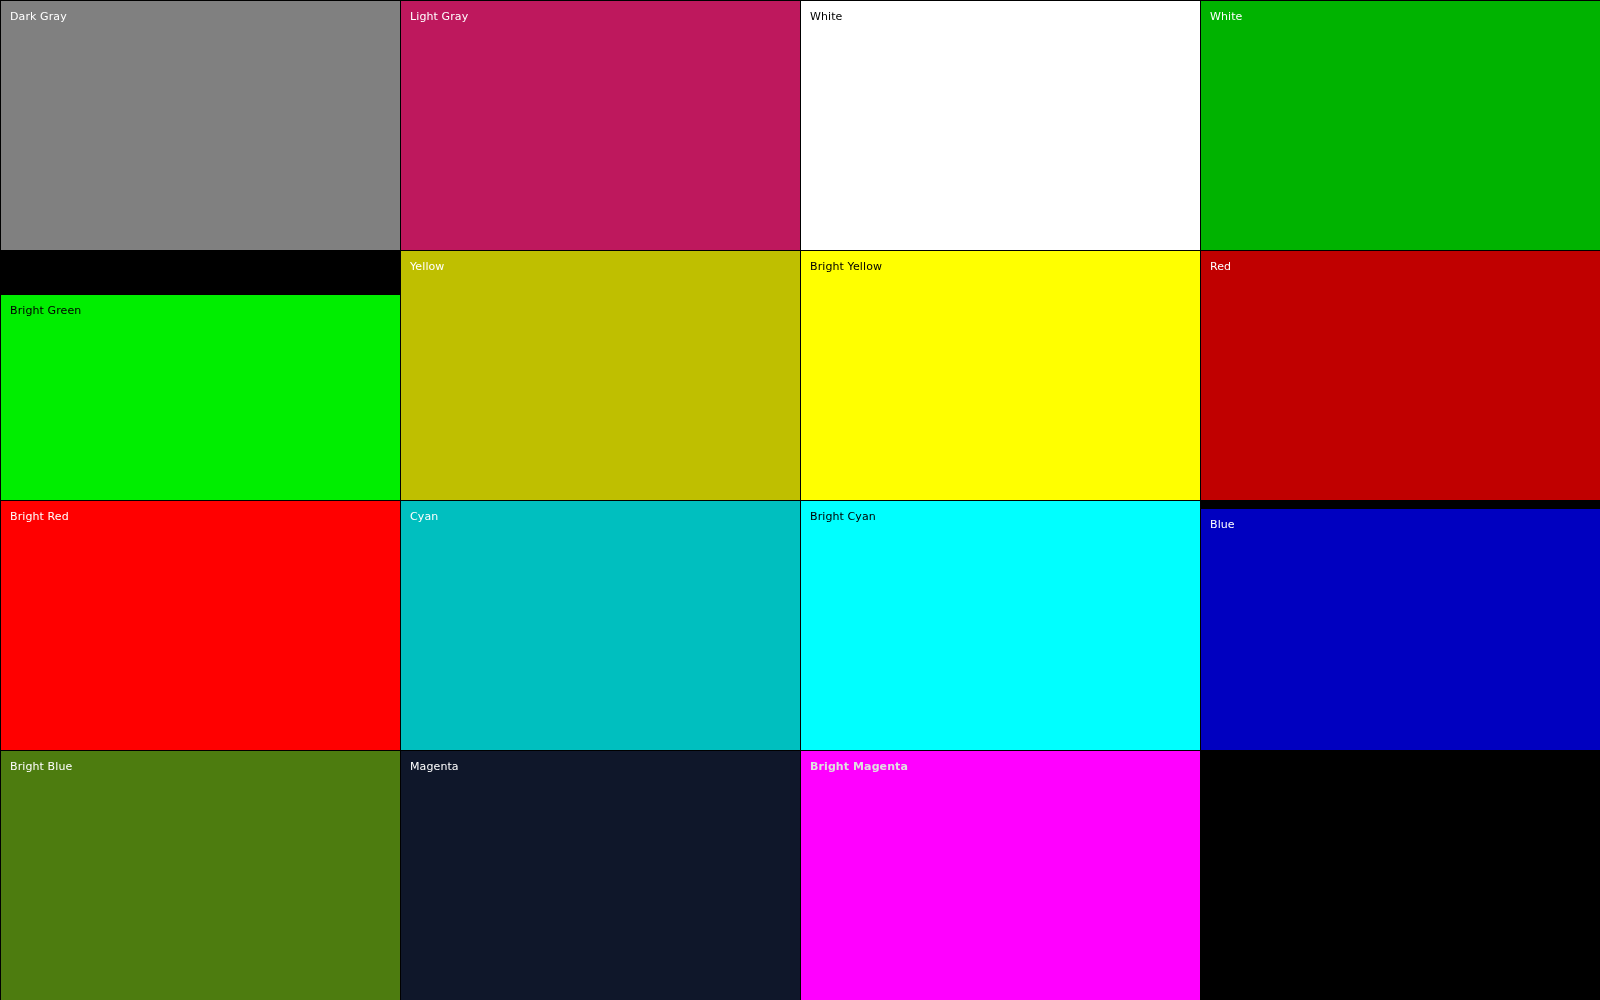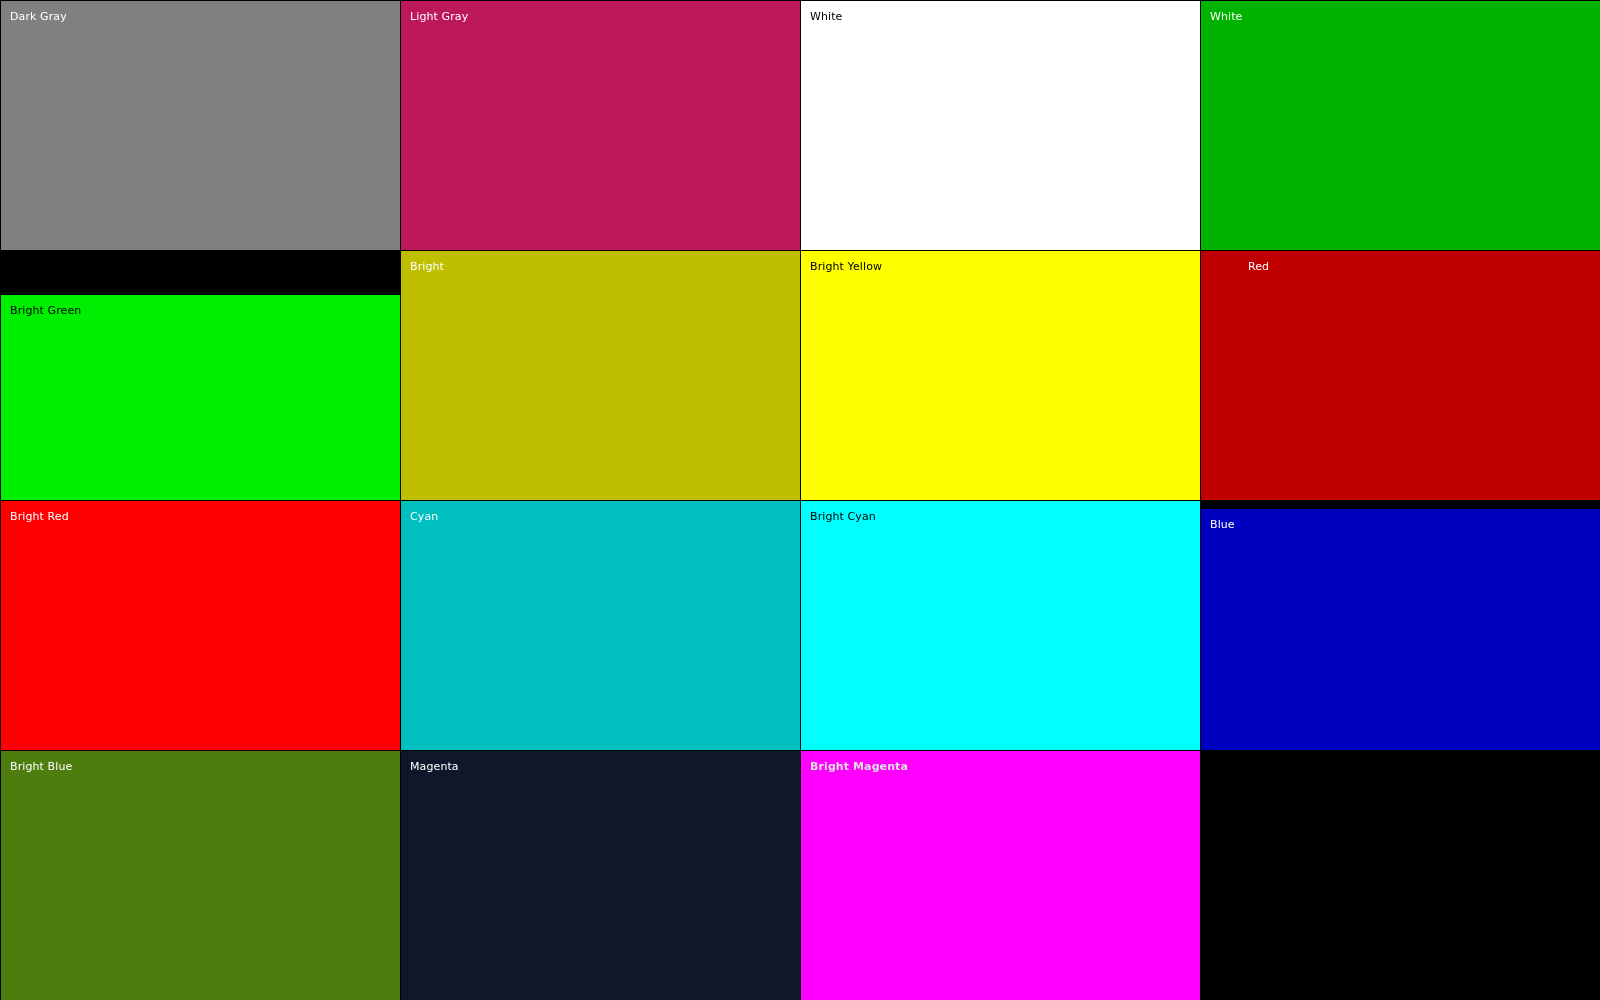--- a/index.html
+++ b/index.html
@@ -54,27 +54,27 @@
     <div class="swatch" style="background-color: rgb(255, 255, 255);">
       <span class="swatch-label" style="color: rgb(0, 0, 0);">White</span>
     </div>
     <div class="swatch" style="background-color: rgb(0, 179, 0);">
       <span class="swatch-label" style="color: rgb(255, 255, 255);">White</span>
     </div>
     <div class="swatch" style="background-color: rgb(0, 238, 0); margin-top: 44px;">
       <span class="swatch-label" style="color: rgb(0, 0, 0);">Bright Green</span>
     </div>
     <div class="swatch" style="background-color: rgb(191, 191, 0);">
-      <span class="swatch-label" style="color: rgb(255, 255, 255);">Bright</span>
+      <span class="swatch-label" style="color: rgb(255, 255, 255);">Yellow</span>
     </div>
     <div class="swatch" style="background-color: rgb(255, 255, 0);">
       <span class="swatch-label" style="color: rgb(0, 0, 0);">Bright Yellow</span>
     </div>
     <div class="swatch" style="background-color: rgb(192, 0, 0);">
-      <span class="swatch-label" style="color: rgb(255, 255, 255); margin-left: 38px;">Red</span>
+      <span class="swatch-label" style="color: rgb(255, 255, 255);">Red</span>
     </div>
     <div class="swatch" style="background-color: rgb(255, 0, 0); padding-left: 13px;">
       <span class="swatch-label" style="color: rgb(255, 255, 255);">Bright Red</span>
     </div>
     <div class="swatch" style="background-color: rgb(0, 191, 191);">
       <span class="swatch-label" style="color: rgb(255, 255, 255);">Cyan</span>
     </div>
     <div class="swatch" style="background-color: rgb(0, 255, 255);">
       <span class="swatch-label" style="color: rgb(0, 0, 0);">Bright Cyan</span>
     </div>

